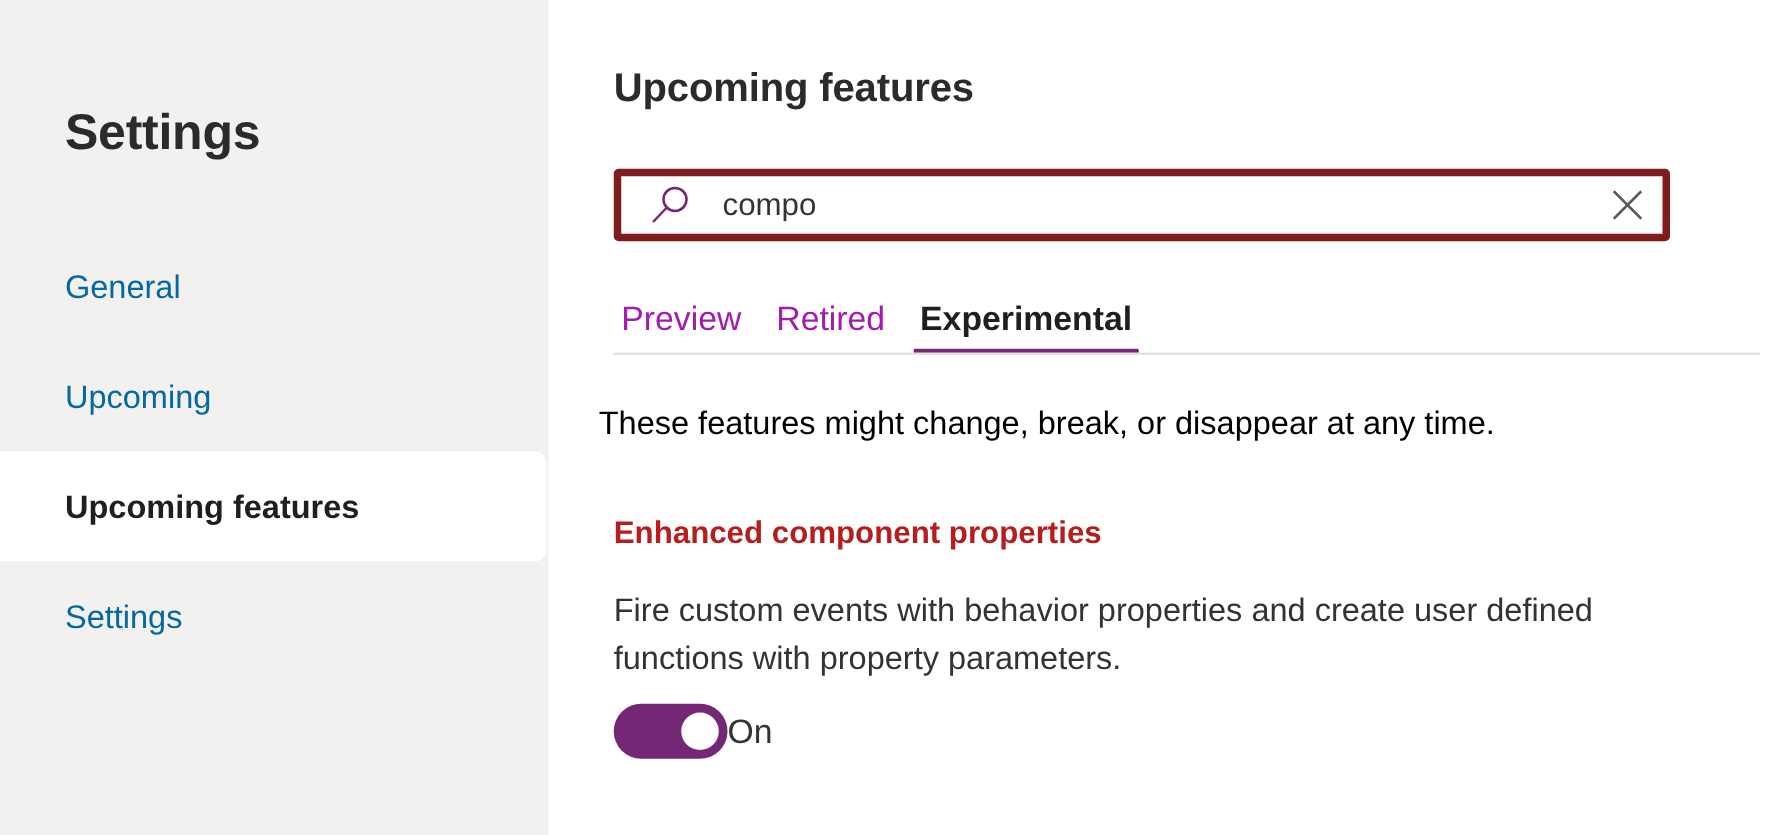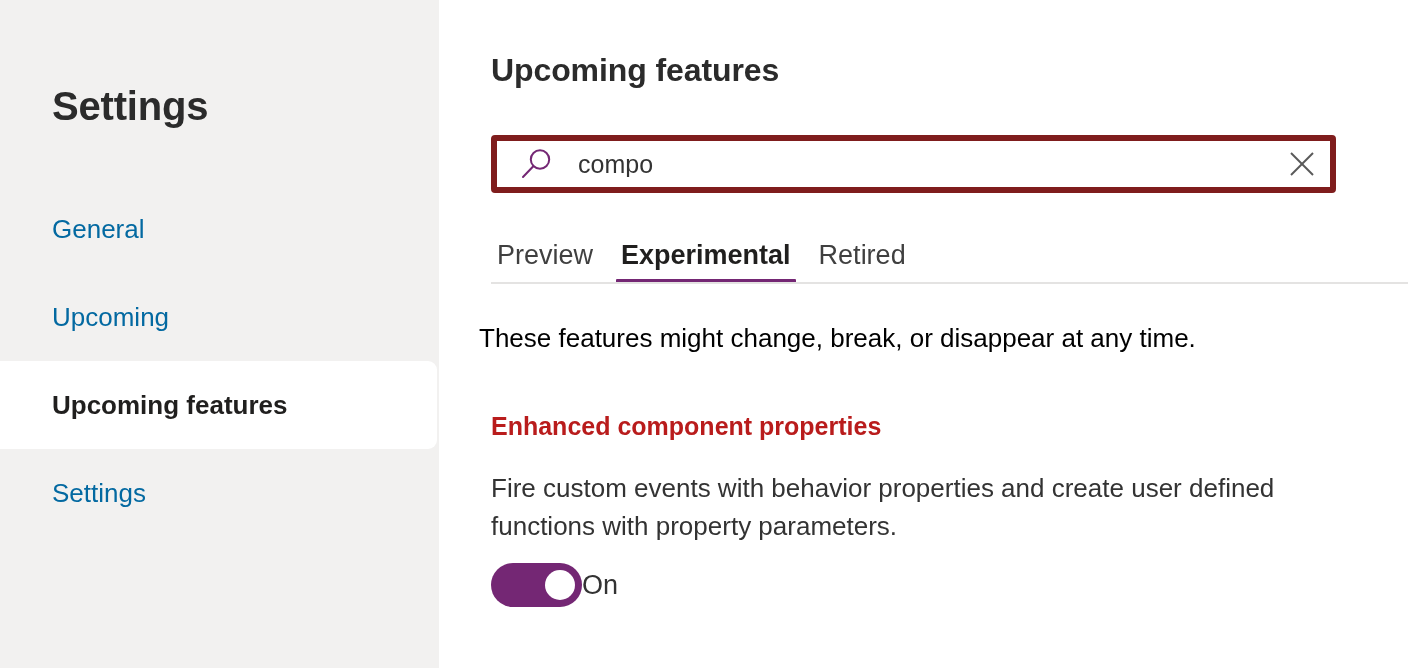--- a/index.html
+++ b/index.html
@@ -152,21 +152,21 @@
 
   .tab-strip {
     display: flex;
     align-items: flex-end;
     height: 58px;
   }
 
   .tab {
     position: relative;
     font-size: 27px;
-    color: #404040;
+    color: #a21caf;
     font-weight: 400;
     padding: 0 14px 14px 14px;
     cursor: pointer;
     line-height: 1;
     white-space: nowrap;
   }
 
   .tab:first-child { padding-left: 6px; }
 
   .tab.active {
@@ -306,25 +306,25 @@
           <line x1="26" y1="4" x2="4" y2="26" stroke="#595959" stroke-width="2"></line>
         </svg>
       </span>
     </div>
 
     <div class="tabs">
       <div class="tab-strip">
         <div class="tab">
           <span>Preview</span>
         </div>
+        <div class="tab">
+          <span>Retired</span>
+        </div>
         <div class="tab active">
           <span>Experimental</span>
-        </div>
-        <div class="tab">
-          <span>Retired</span>
         </div>
       </div>
       <div class="tab-divider"></div>
     </div>
 
     <p class="tab-desc">These features might change, break, or disappear at any time.</p>
 
     <h2 class="feature-name">Enhanced component properties</h2>
     <p class="feature-desc">Fire custom events with behavior properties and create user defined functions with property parameters.</p>
 

